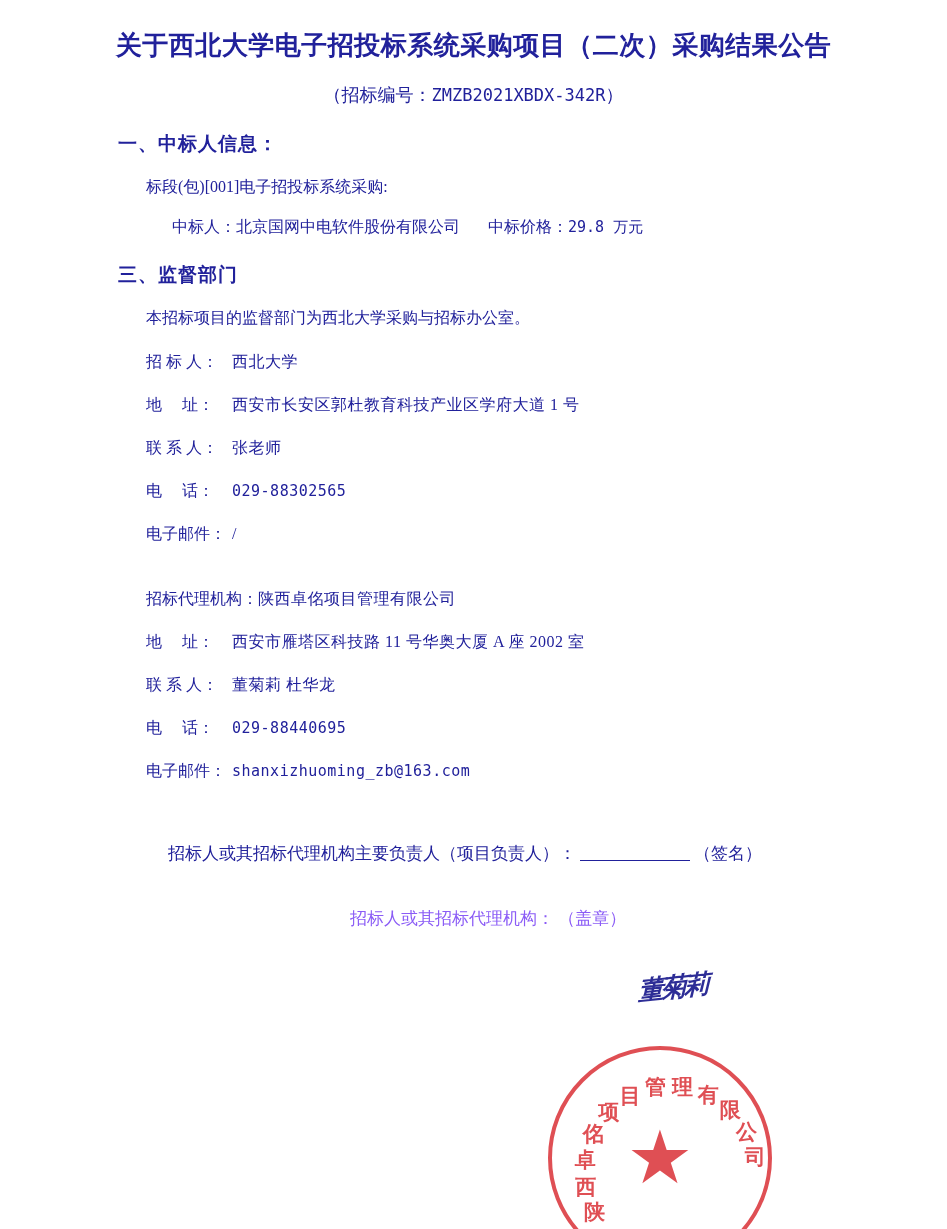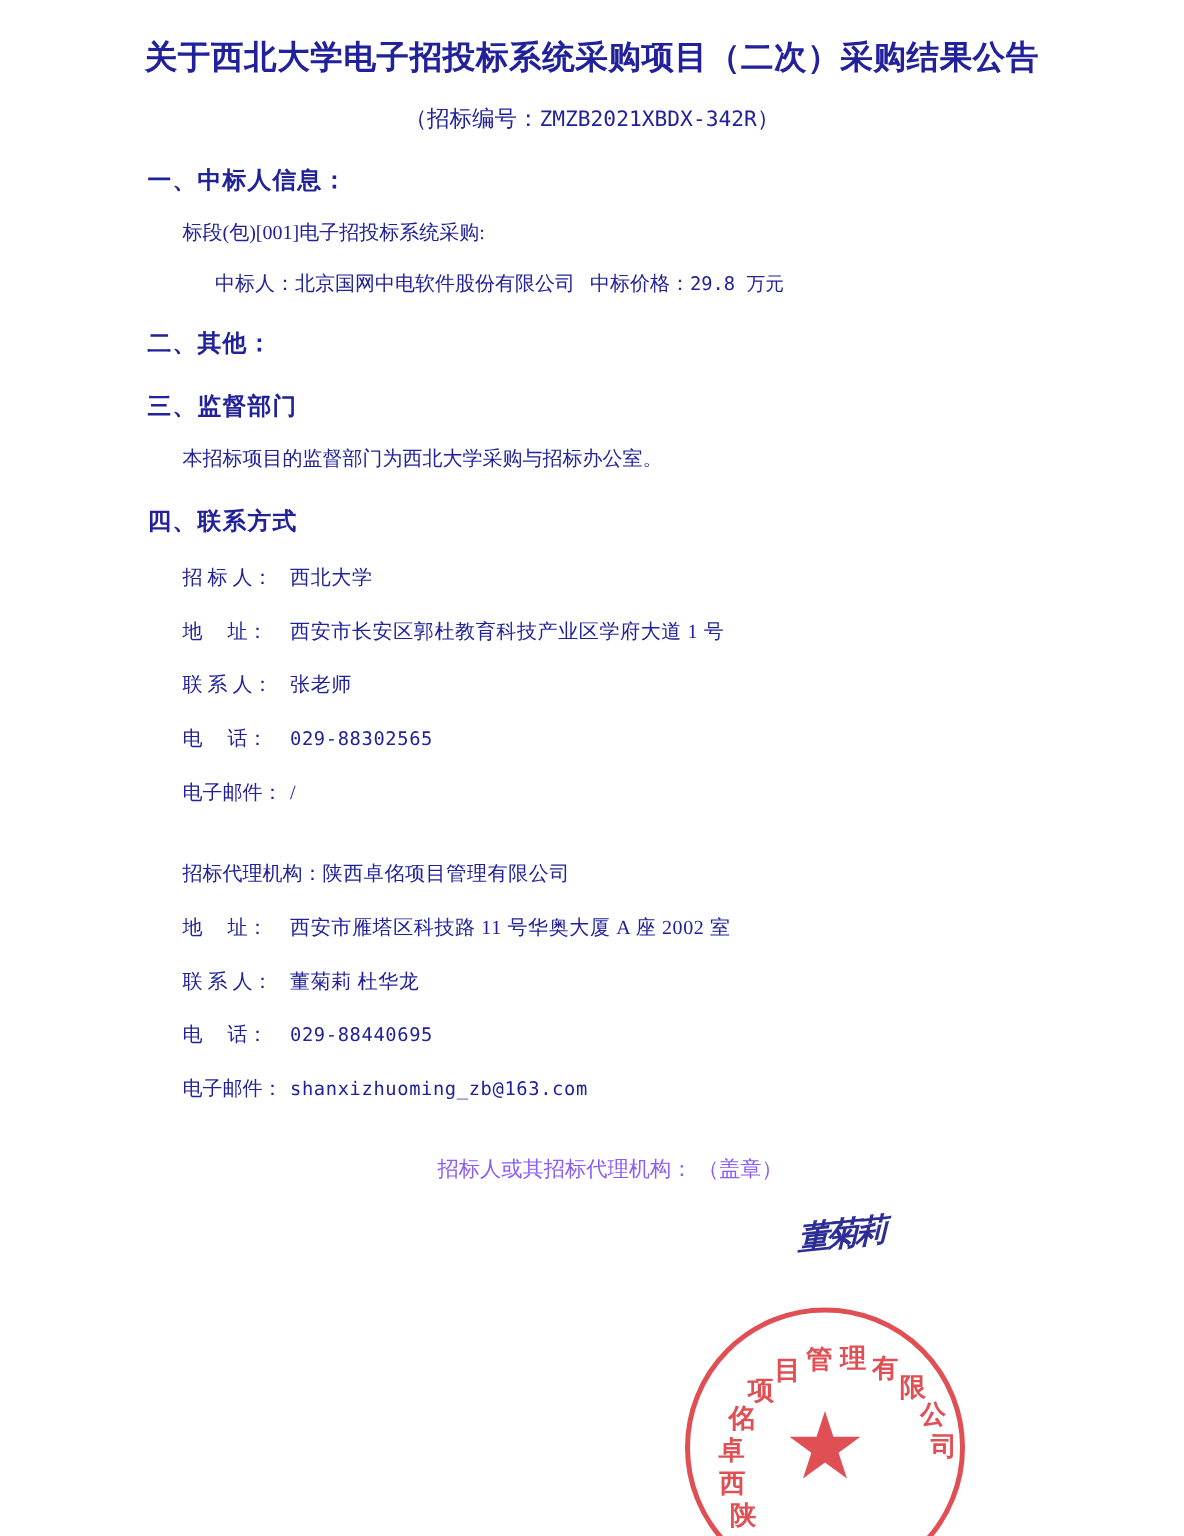--- a/index.html
+++ b/index.html
@@ -57,20 +57,21 @@
   }
   .mono {
     font-family: "DejaVu Sans Mono", "Liberation Mono", monospace;
     font-size: 15px;
   }
   .row-two {
     display: flex;
     margin: 18px 0 0 172px;
     font-size: 16px;
     color: #21219b;
+    gap: 16px;
   }
   .row-two .first {
     min-width: 300px;
   }
   .contact-line {
     display: flex;
     font-size: 16px;
     color: #21219b;
     margin: 22px 0 0 146px;
     align-items: baseline;
@@ -179,26 +180,24 @@
   <div class="para">标段(包)[001]电子招投标系统采购:</div>
   <div class="row-two">
     <span class="first">
       <span>中标人：</span><span>北京国网中电软件股份有限公司</span>
     </span>
     <span>
       <span>中标价格：</span><span class="mono">29.8 万元</span>
     </span>
   </div>
 
-  <div class="section-head">二、其他：</div>
 
   <div class="section-head">三、监督部门</div>
   <div class="para">本招标项目的监督部门为西北大学采购与招标办公室。</div>
 
-  <div class="section-head">四、联系方式</div>
 
   <div class="contact-line">
     <span class="contact-label">招 标 人：</span>
     <span class="contact-value">西北大学</span>
   </div>
   <div class="contact-line">
     <span class="contact-label">地     址：</span>
     <span class="contact-value">西安市长安区郭杜教育科技产业区学府大道 1 号</span>
   </div>
   <div class="contact-line">
@@ -230,20 +229,25 @@
     <div class="contact-line">
       <span class="contact-label">电     话：</span>
       <span class="contact-value mono">029-88440695</span>
     </div>
     <div class="contact-line">
       <span class="contact-label">电子邮件：</span>
       <span class="contact-value mono">shanxizhuoming_zb@163.com</span>
     </div>
   </div>
 
+  <div class="sign-line">
+    <span>招标人或其招标代理机构主要负责人（项目负责人）：</span>
+    <span class="sign-blank"></span>
+    <span>（签名）</span>
+  </div>
 
   <div class="signature">董菊莉</div>
 
   <div class="seal-line">
     <span>招标人或其招标代理机构：</span>
     <span>（盖章）</span>
   </div>
 
   <div class="seal">
     <div class="seal-text">

